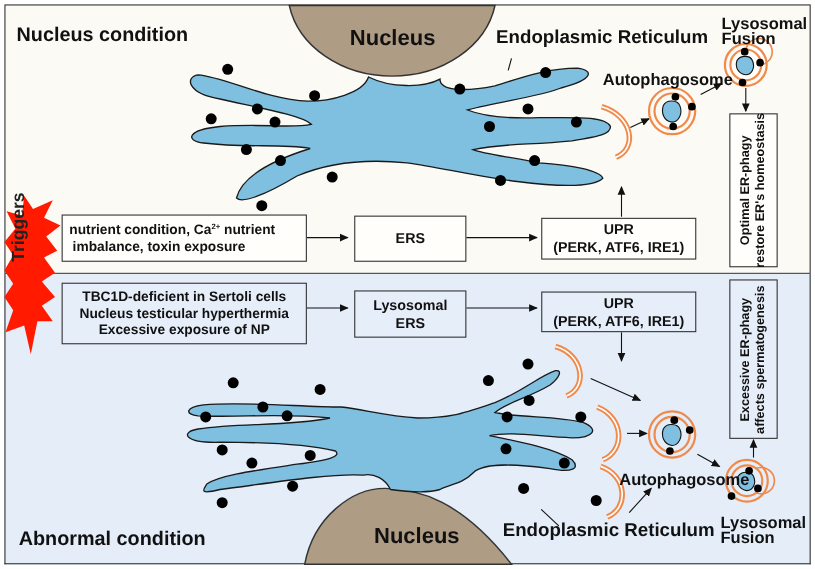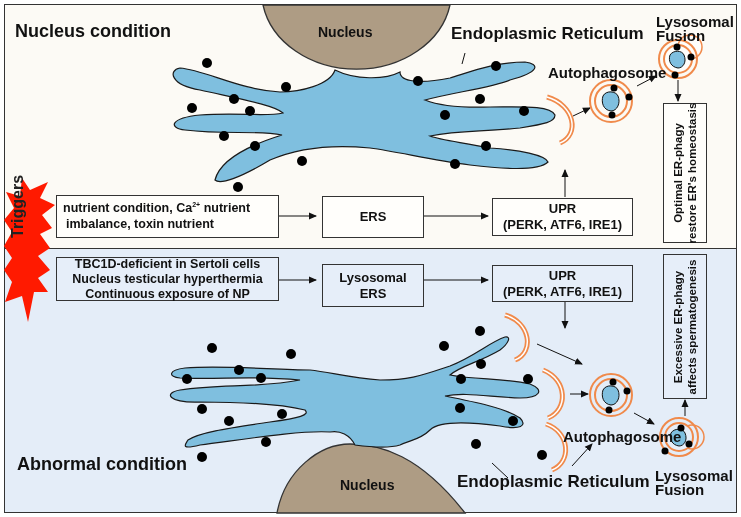--- a/index.html
+++ b/index.html
@@ -2,21 +2,21 @@
 <html><head>
 <meta charset="utf-8">
 <style>
   html, body { margin: 0; padding: 0; background: #ffffff; }
   body { width: 741px; height: 517px; position: relative; overflow: hidden; font-family: "Liberation Sans", sans-serif; }
   #stage { position: absolute; left: 0; top: 0; width: 741px; height: 517px; }
   .panel-normal { position: absolute; left: 4px; top: 4px; width: 733px; height: 245px; background: #fcfaf5; border: 1.5px solid #333; box-sizing: border-box; }
   .panel-abnormal { position: absolute; left: 4px; top: 249px; width: 733px; height: 264px; background: #e4edf8; border: 1.5px solid #333; border-top: none; box-sizing: border-box; }
   .lbl { position: absolute; font-weight: bold; color: #111; white-space: nowrap; }
   .title { font-size: 18px; }
-  .nuc { font-size: 14px; }
+  .nuc { font-size: 20px; }
   .er { font-size: 17px; }
   .small { font-size: 15px; }
   .box { position: absolute; border: 1.3px solid #333; box-sizing: border-box; display: flex; flex-direction: column; align-items: center; justify-content: center; font-weight: bold; color: #111; text-align: center; line-height: 1.2; }
   .box-n { background: #fffefb; }
   .box-a { background: #e6eef9; }
   .box span { display: block; white-space: nowrap; }
   .vbox { position: absolute; border: 1.3px solid #333; box-sizing: border-box; }
   .vtext { position: absolute; left: 50%; top: 50%; transform: translate(-50%, -50%) rotate(-90deg); font-weight: bold; font-size: 11.5px; color: #111; text-align: center; white-space: nowrap; line-height: 1.25; }
   .vtext span { display: block; }
   svg { position: absolute; left: 0; top: 0; }
@@ -171,57 +171,57 @@
 
   <div class="lbl title" style="left:15px; top:21px;">Nucleus condition</div>
   <div class="lbl nuc" style="left:318px; top:24px;">Nucleus</div>
   <div class="lbl er" style="left:451px; top:24px;">Endoplasmic Reticulum</div>
   <div class="lbl small" style="left:548px; top:64px;">Autophagosome</div>
   <div class="lbl small" style="left:656px; top:13px;">Lysosomal</div>
   <div class="lbl small" style="left:656px; top:27px;">Fusion</div>
 
   <div class="box box-n" style="left:56px; top:195px; width:223px; height:43px; font-size:12.5px; align-items:flex-start; padding-left:6px;">
     <span><span style="display:inline">nutrient condition, Ca</span><sup style="font-size:7px">2+</sup><span style="display:inline"> nutrient</span></span>
-    <span style="padding-left:3px">imbalance, toxin nutrient</span>
+    <span style="padding-left:3px">imbalance, toxin exposure</span>
   </div>
   <div class="box box-n" style="left:322px; top:196px; width:102px; height:42px; font-size:13px;">
     <span>ERS</span>
   </div>
   <div class="box box-n" style="left:492px; top:198px; width:141px; height:38px; font-size:13px;">
     <span>UPR</span>
     <span>(PERK, ATF6, IRE1)</span>
   </div>
   <div class="vbox box-n" style="left:663px; top:103px; width:44px; height:140px;">
     <div class="vtext">
       <span>Optimal ER-phagy</span>
       <span>restore ER's homeostasis</span>
     </div>
   </div>
 
   <div class="lbl" style="left:9px; top:238px; font-size:16px; color:#222; transform:rotate(-90deg); transform-origin:left top;">Triggers</div>
 
-  <div class="box box-a" style="left:56px; top:257px; width:223px; height:44px; font-size:12.5px;">
+  <div class="box box-a" style="left:56px; top:257px; width:223px; height:56px; font-size:12.5px;">
     <span>TBC1D-deficient in Sertoli cells</span>
     <span>Nucleus testicular hyperthermia</span>
-    <span>Continuous exposure of NP</span>
+    <span>Excessive exposure of NP</span>
   </div>
   <div class="box box-a" style="left:322px; top:264px; width:102px; height:43px; font-size:13px;">
     <span>Lysosomal</span>
     <span>ERS</span>
   </div>
   <div class="box box-a" style="left:492px; top:265px; width:141px; height:37px; font-size:13px;">
     <span>UPR</span>
     <span>(PERK, ATF6, IRE1)</span>
   </div>
   <div class="vbox box-a" style="left:663px; top:254px; width:44px; height:145px;">
     <div class="vtext">
       <span>Excessive ER-phagy</span>
       <span>affects spermatogenesis</span>
     </div>
   </div>
 
-  <div class="lbl title" style="left:17px; top:454px;">Abnormal condition</div>
+  <div class="lbl title" style="left:17px; top:479px;">Abnormal condition</div>
   <div class="lbl nuc" style="left:340px; top:477px;">Nucleus</div>
   <div class="lbl er" style="left:457px; top:472px;">Endoplasmic Reticulum</div>
   <div class="lbl small" style="left:563px; top:428px;">Autophagosome</div>
   <div class="lbl small" style="left:655px; top:467px;">Lysosomal</div>
   <div class="lbl small" style="left:655px; top:481px;">Fusion</div>
 </div>
 
 </body></html>

